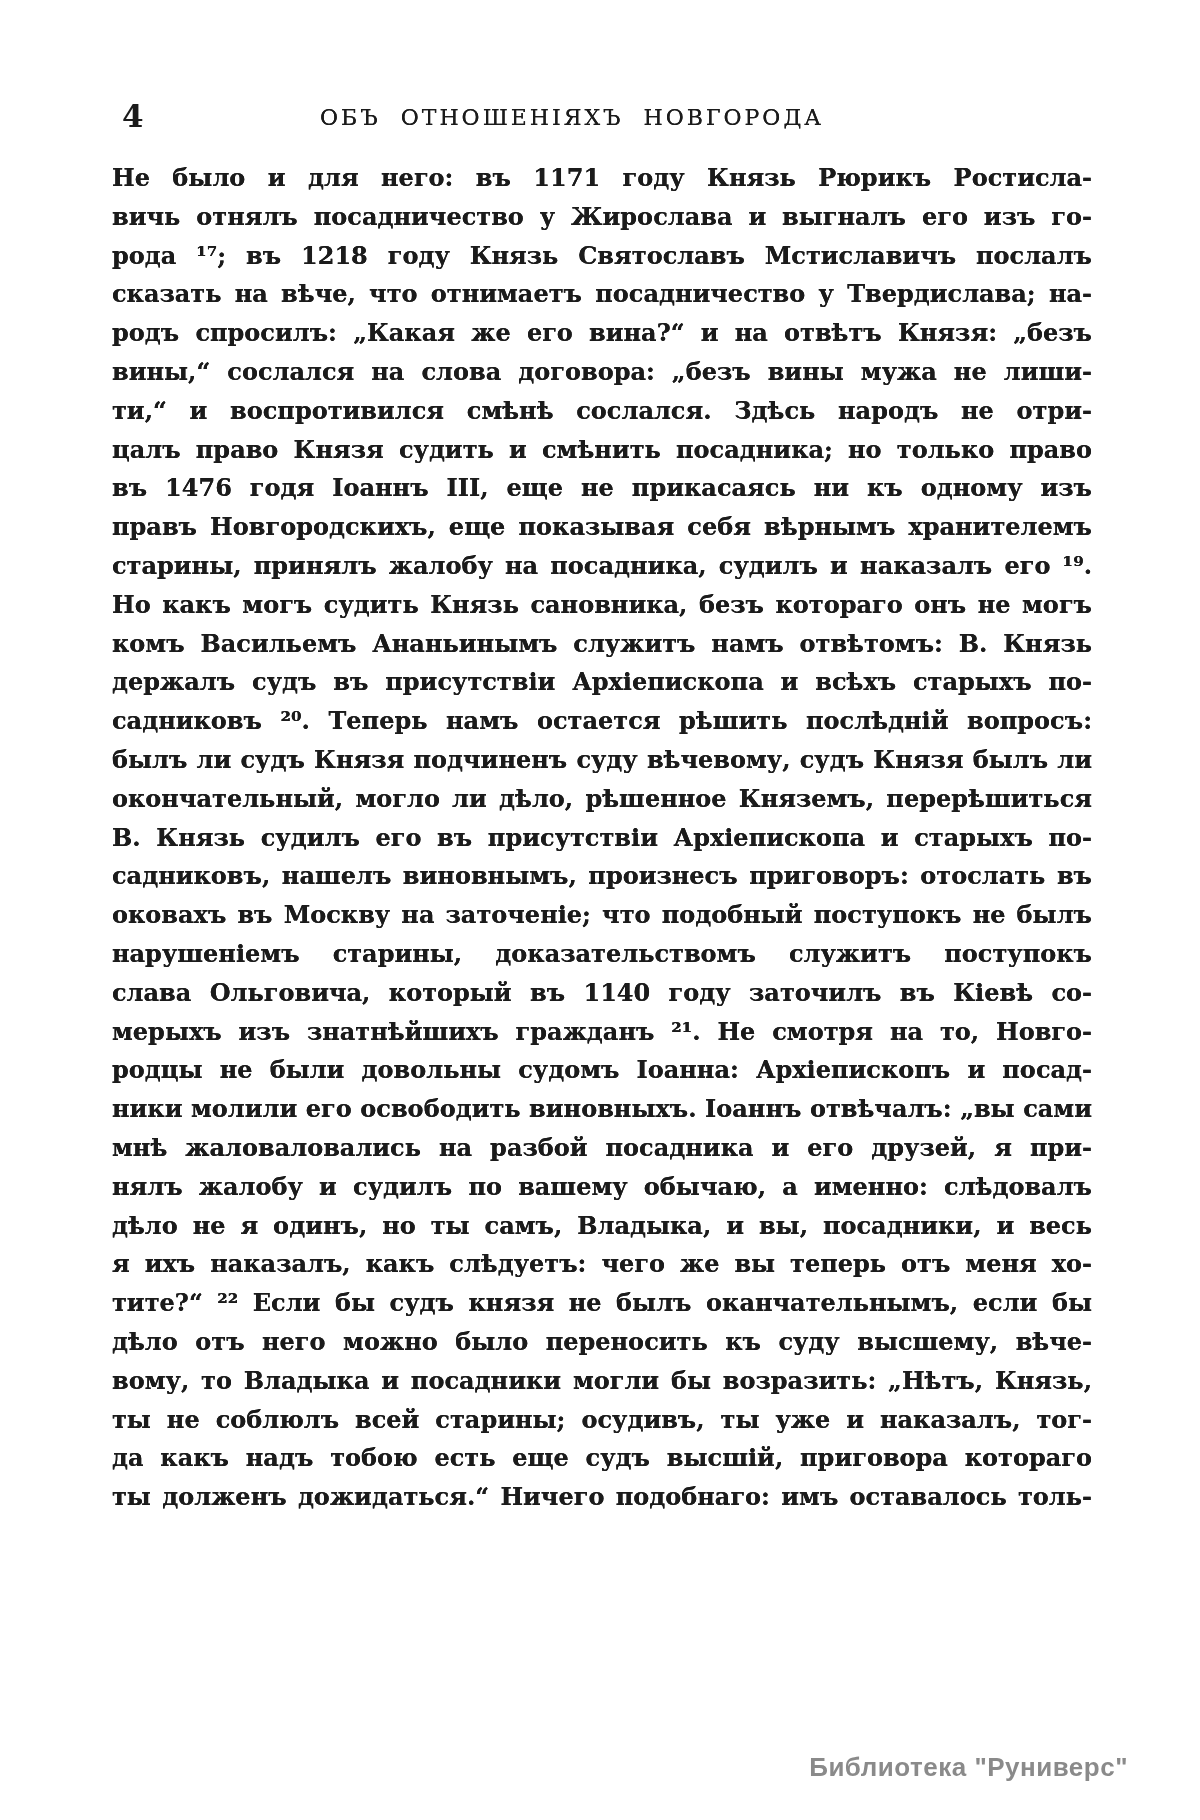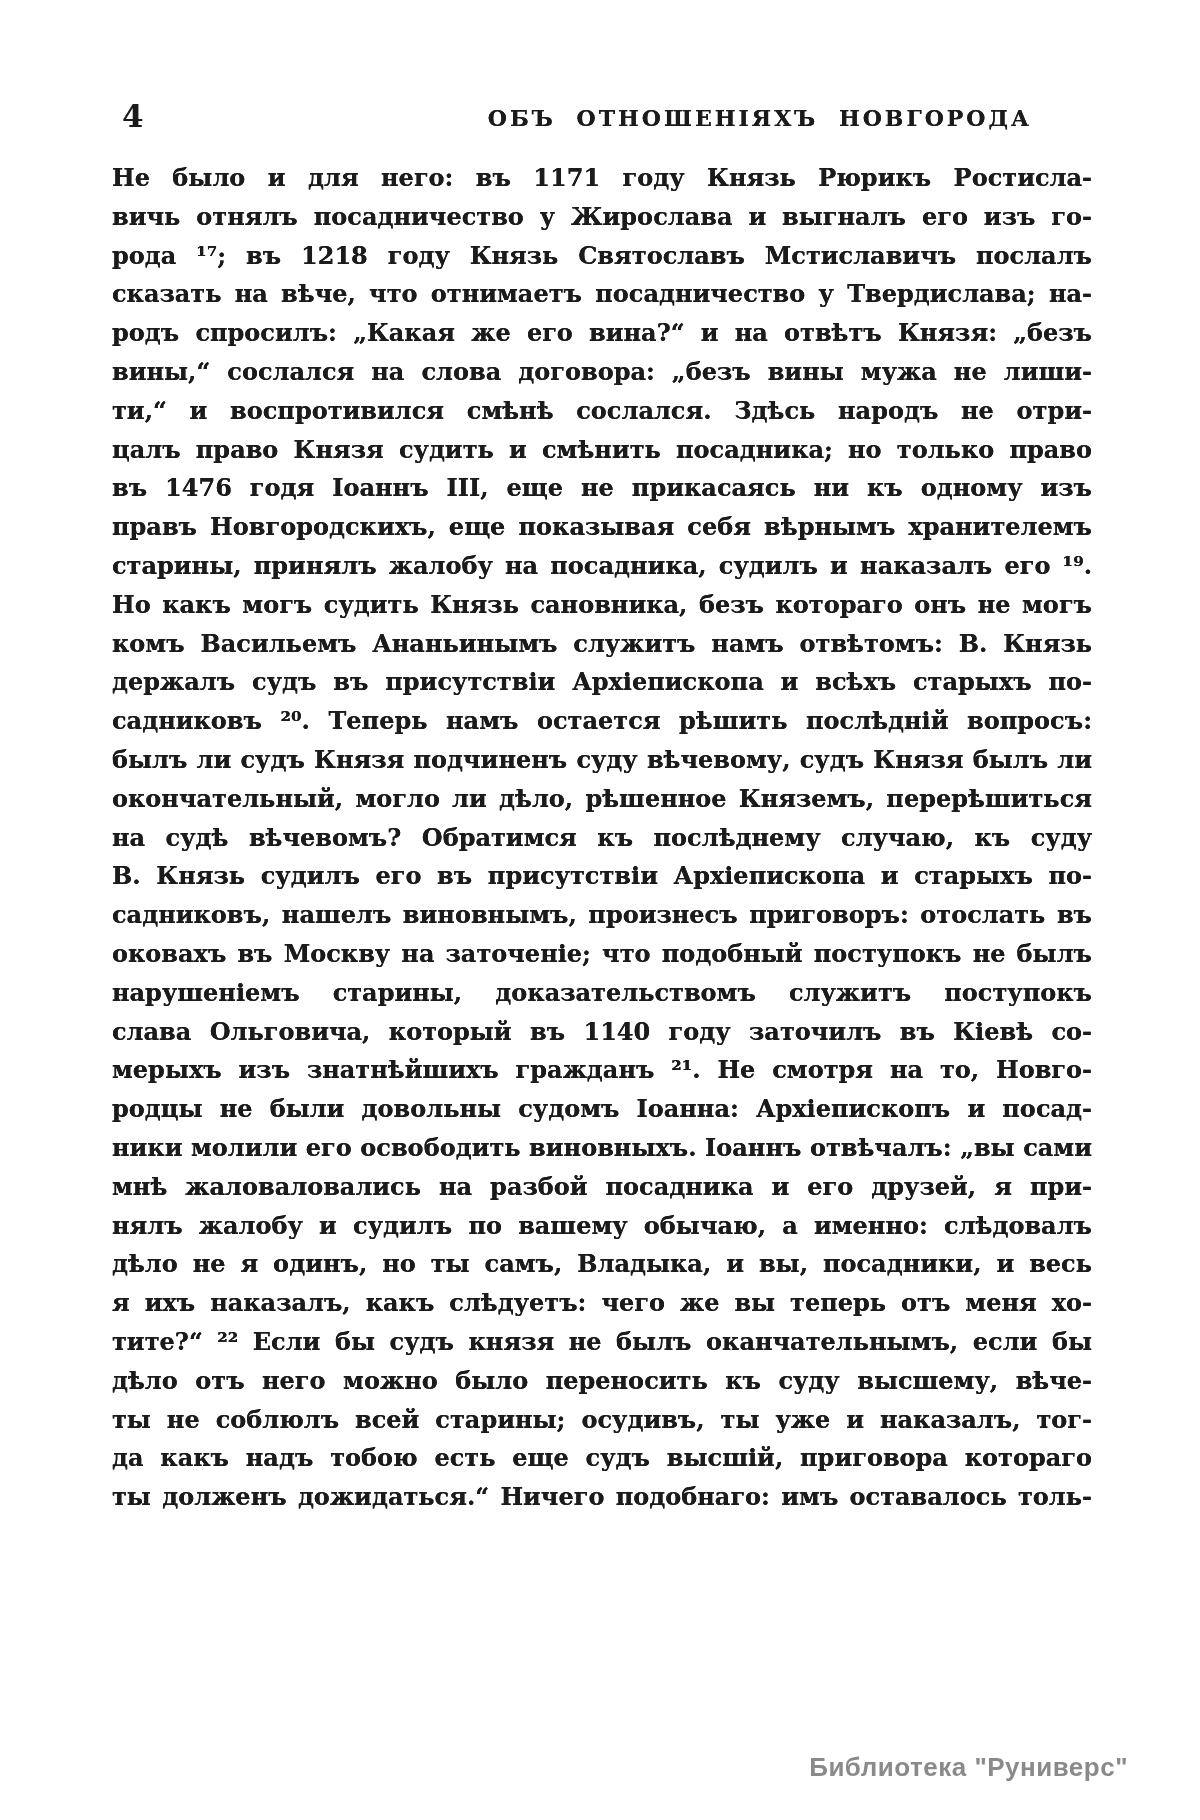--- a/index.html
+++ b/index.html
@@ -29,23 +29,23 @@
     top: 0;
     font-size: 31px;
     font-weight: bold;
     line-height: 40px;
   }
   .running-title {
     position: absolute;
     left: 0;
     right: 60px;
     top: 4px;
-    text-align: right;
+    text-align: center;
     font-size: 22px;
-    font-weight: bold;
+    font-weight: normal;
     letter-spacing: 3px;
     word-spacing: 10px;
     line-height: 36px;
     text-shadow: 0 0 0.5px currentColor;
   }
   .body-text {
     position: absolute;
     top: 159px;
     left: 112px;
     width: 980px;
@@ -93,35 +93,35 @@
       <div class="text-line">цалъ право Князя судить и смѣнить посадника; но только право</div>
       <div class="text-line">въ 1476 годя Іоаннъ III, еще не прикасаясь ни къ одному изъ</div>
       <div class="text-line">правъ Новгородскихъ, еще показывая себя вѣрнымъ хранителемъ</div>
       <div class="text-line">старины, принялъ жалобу на посадника, судилъ и наказалъ его ¹⁹.</div>
       <div class="text-line">Но какъ могъ судить Князь сановника, безъ котораго онъ не могъ</div>
       <div class="text-line">комъ Васильемъ Ананьинымъ служитъ намъ отвѣтомъ: В. Князь</div>
       <div class="text-line">держалъ судъ въ присутствіи Архіепископа и всѣхъ старыхъ по-</div>
       <div class="text-line">садниковъ ²⁰. Теперь намъ остается рѣшить послѣдній вопросъ:</div>
       <div class="text-line">былъ ли судъ Князя подчиненъ суду вѣчевому, судъ Князя былъ ли</div>
       <div class="text-line">окончательный, могло ли дѣло, рѣшенное Княземъ, перерѣшиться</div>
-      <div class="text-line">на судѣ вѣчевомъ? Обратимся къ послѣднему случаю, къ суду</div>
       <div class="text-line">В. Князь судилъ его въ присутствіи Архіепископа и старыхъ по-</div>
       <div class="text-line">садниковъ, нашелъ виновнымъ, произнесъ приговоръ: отослать въ</div>
       <div class="text-line">оковахъ въ Москву на заточеніе; что подобный поступокъ не былъ</div>
       <div class="text-line">нарушеніемъ старины, доказательствомъ служитъ поступокъ Свято-</div>
       <div class="text-line">слава Ольговича, который въ 1140 году заточилъ въ Кіевѣ со-</div>
       <div class="text-line">мерыхъ изъ знатнѣйшихъ гражданъ ²¹. Не смотря на то, Новго-</div>
       <div class="text-line">родцы не были довольны судомъ Іоанна: Архіепископъ и посад-</div>
       <div class="text-line">ники молили его освободить виновныхъ. Іоаннъ отвѣчалъ: „вы сами</div>
       <div class="text-line">мнѣ жаловаловались на разбой посадника и его друзей, я при-</div>
       <div class="text-line">нялъ жалобу и судилъ по вашему обычаю, а именно: слѣдовалъ</div>
       <div class="text-line">дѣло не я одинъ, но ты самъ, Владыка, и вы, посадники, и весь</div>
       <div class="text-line">я ихъ наказалъ, какъ слѣдуетъ: чего же вы теперь отъ меня хо-</div>
       <div class="text-line">тите?“ ²² Если бы судъ князя не былъ оканчательнымъ, если бы</div>
       <div class="text-line">дѣло отъ него можно было переносить къ суду высшему, вѣче-</div>
+      <div class="text-line">вому, то Владыка и посадники могли бы возразить: „Нѣтъ, Князь,</div>
       <div class="text-line">ты не соблюлъ всей старины; осудивъ, ты уже и наказалъ, тог-</div>
       <div class="text-line">да какъ надъ тобою есть еще судъ высшій, приговора котораго</div>
       <div class="text-line">ты долженъ дожидаться.“ Ничего подобнаго: имъ оставалось толь-</div>
     </div>
 
   <div class="watermark">Библиотека "Руниверс"</div>
 
 </div>
 
 </body></html>

